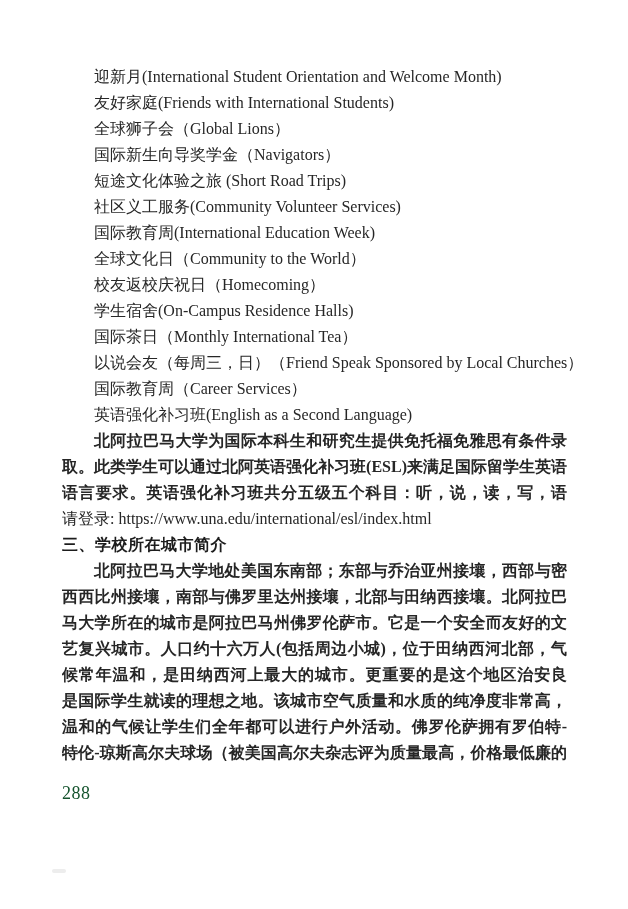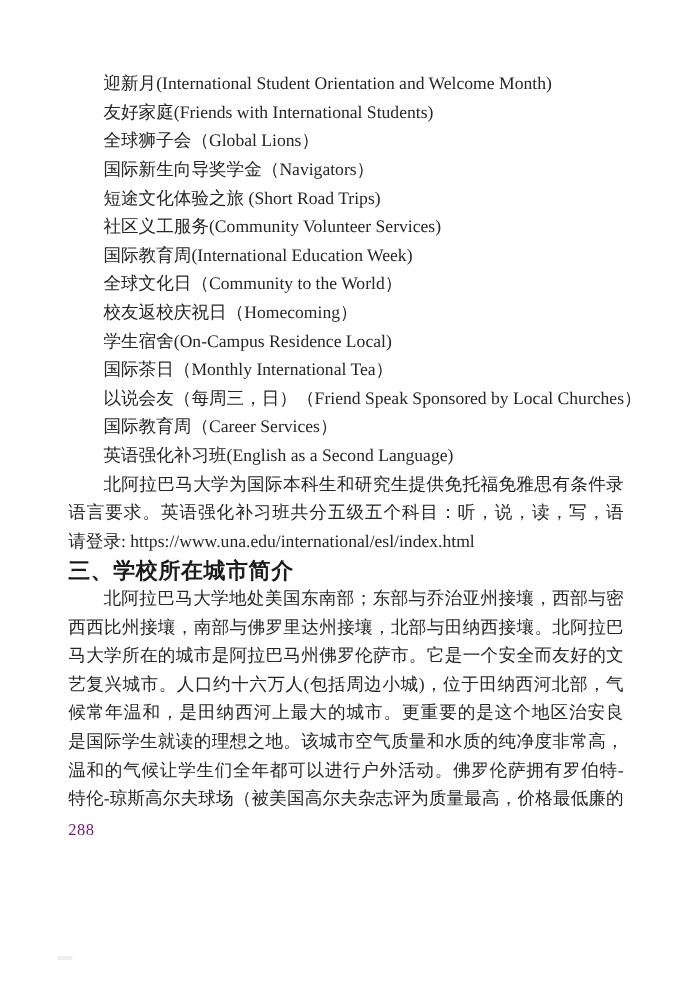--- a/index.html
+++ b/index.html
@@ -31,48 +31,49 @@
   }
   .li {
     padding-left: 32px;
     white-space: nowrap;
   }
   .jline {
     text-align: justify;
     text-align-last: justify;
     height: 26px;
     overflow: hidden;
+    font-weight: bold;
   }
   .pline {
     height: 26px;
     line-height: 26px;
     white-space: nowrap;
   }
   .indent {
     text-indent: 32px;
   }
   .heading {
     font-family: "Liberation Sans", "DejaVu Sans", sans-serif;
     font-weight: bold;
     color: #1c1c1c;
-    font-size: 20px;
+    font-size: 16px;
     letter-spacing: 0.5px;
   }
   sup.st {
     font-size: 9.5px;
     line-height: 0;
     vertical-align: super;
   }
   .page-number {
-    margin-top: 5px;
+    margin-top: 17px;
     height: 20px;
     line-height: 20px;
-    font-size: 15px;
+    font-size: 18px;
     letter-spacing: 0.5px;
-    color: #701a75;
+    color: #14532d;
   }
   .smudge {
     position: absolute;
     left: 52px;
     top: 869px;
     width: 14px;
     height: 4px;
     background: #ededed;
     border-radius: 2px;
   }
@@ -85,27 +86,28 @@
 
     <div class="line li">迎新月(International Student Orientation and Welcome Month)</div>
     <div class="line li">友好家庭(Friends with International Students)</div>
     <div class="line li">全球狮子会（Global Lions）</div>
     <div class="line li">国际新生向导奖学金（Navigators）</div>
     <div class="line li">短途文化体验之旅 (Short Road Trips)</div>
     <div class="line li">社区义工服务(Community Volunteer Services)</div>
     <div class="line li">国际教育周(International Education Week)</div>
     <div class="line li">全球文化日（Community to the World）</div>
     <div class="line li">校友返校庆祝日（Homecoming）</div>
-    <div class="line li">学生宿舍(On-Campus Residence Local)</div>
+    <div class="line li">学生宿舍(On-Campus Residence Halls)</div>
     <div class="line li">国际茶日（Monthly International Tea）</div>
     <div class="line li">以说会友（每周三，日）（Friend Speak Sponsored by Local Churches）</div>
     <div class="line li">国际教育周（Career Services）</div>
     <div class="line li">英语强化补习班(English as a Second Language)</div>
 
     <div class="line jline indent">北阿拉巴马大学为国际本科生和研究生提供免托福免雅思有条件录</div>
+    <div class="line jline">取。此类学生可以通过北阿英语强化补习班(ESL)来满足国际留学生英语</div>
     <div class="line jline">语言要求。英语强化补习班共分五级五个科目：听，说，读，写，语法。</div>
     <div class="line pline">请登录: https://www.una.edu/international/esl/index.html</div>
 
     <div class="line heading">三、学校所在城市简介</div>
 
     <div class="line jline indent">北阿拉巴马大学地处美国东南部；东部与乔治亚州接壤，西部与密</div>
     <div class="line jline">西西比州接壤，南部与佛罗里达州接壤，北部与田纳西接壤。北阿拉巴</div>
     <div class="line jline">马大学所在的城市是阿拉巴马州佛罗伦萨市。它是一个安全而友好的文</div>
     <div class="line jline">艺复兴城市。人口约十六万人(包括周边小城)，位于田纳西河北部，气</div>
     <div class="line jline">候常年温和，是田纳西河上最大的城市。更重要的是这个地区治安良好，</div>

